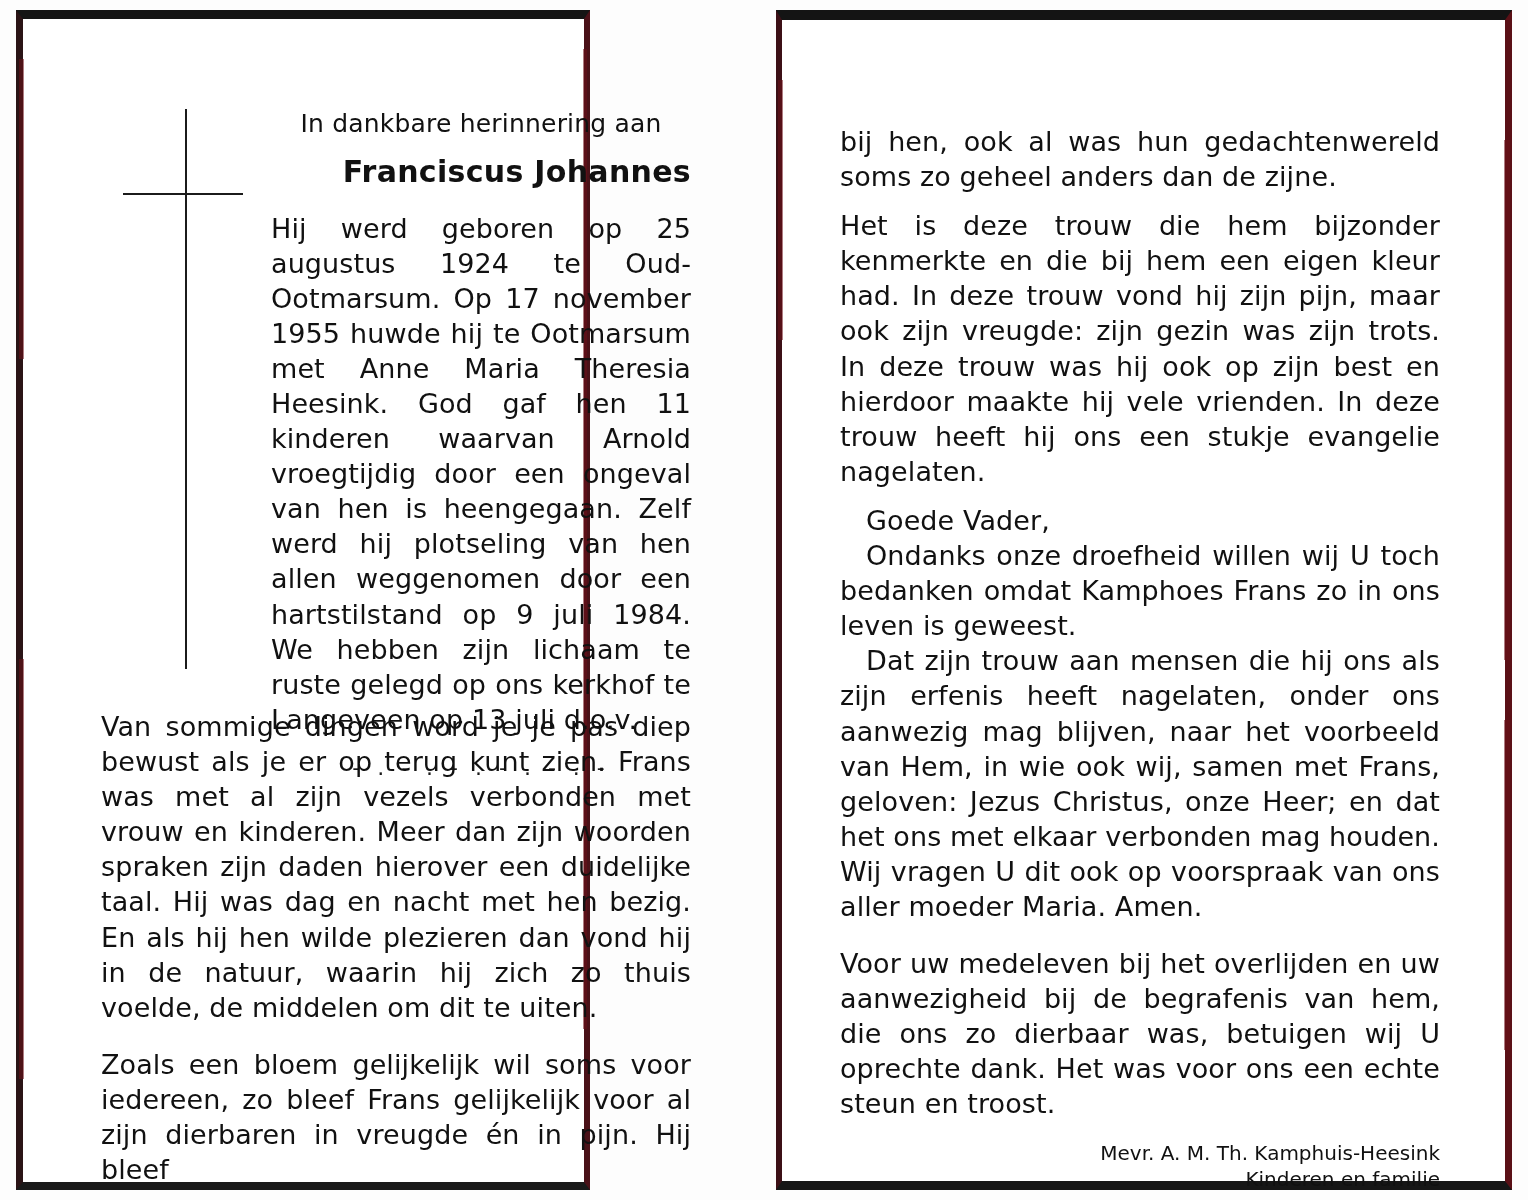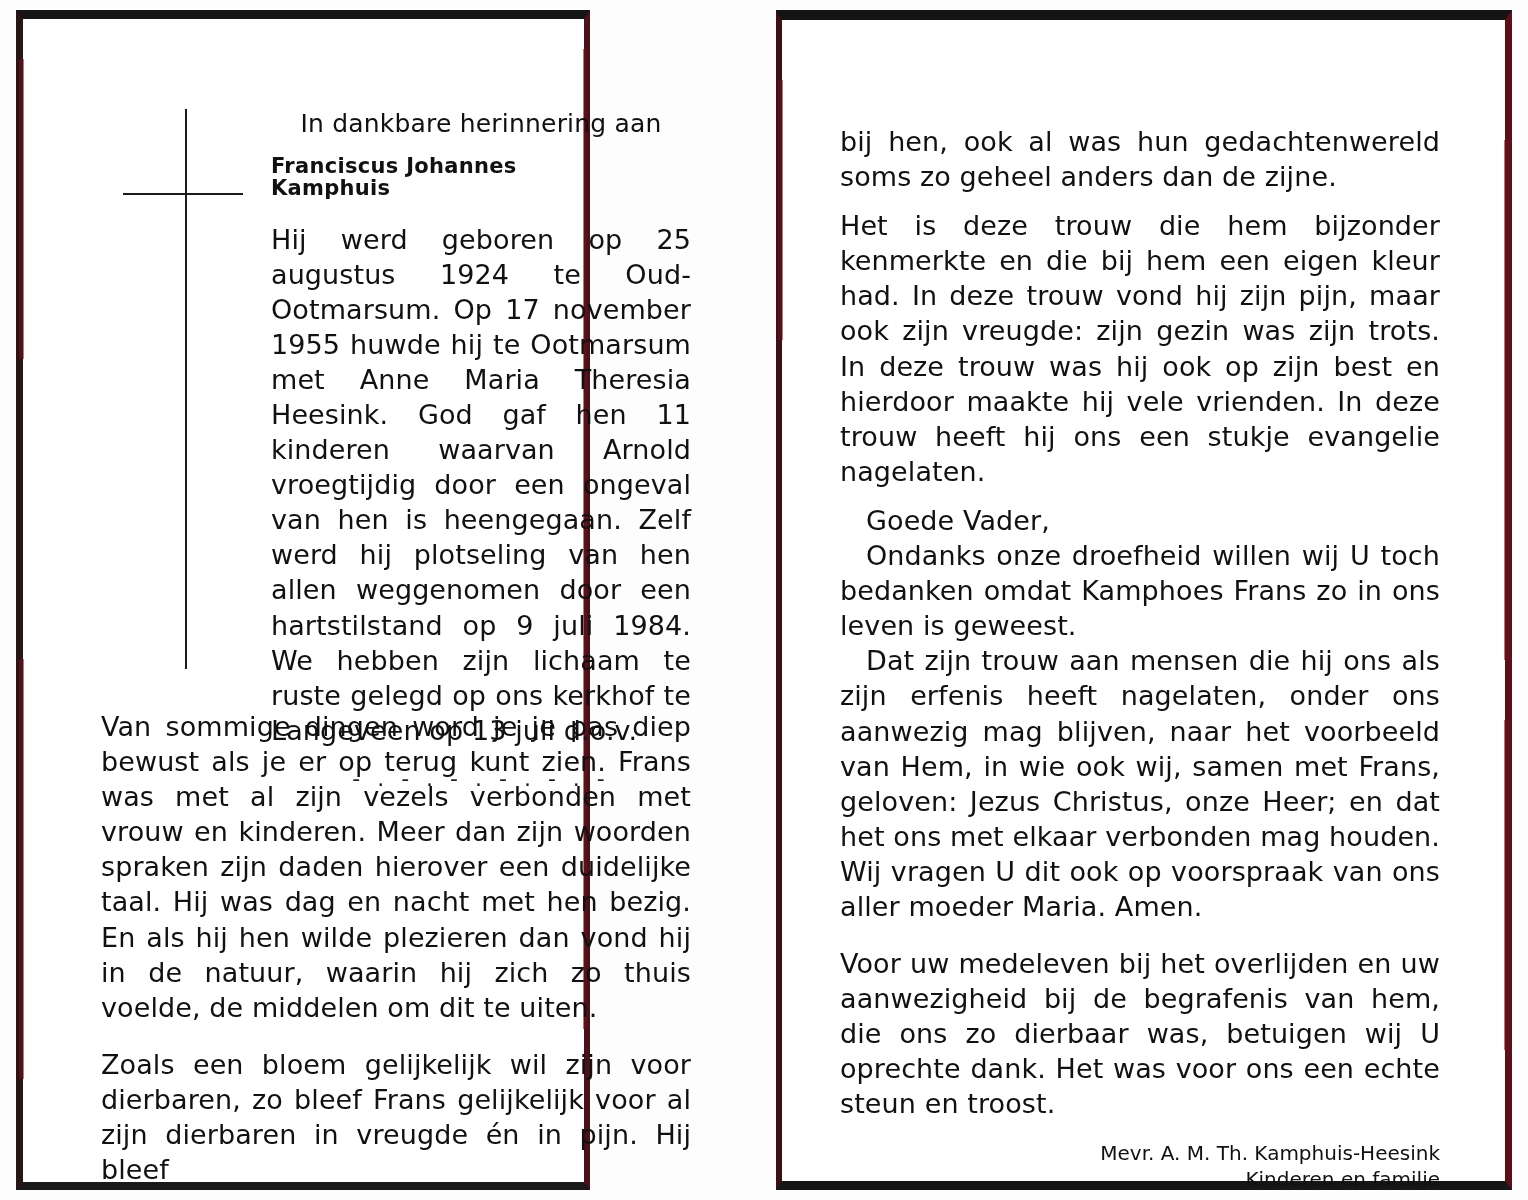--- a/index.html
+++ b/index.html
@@ -77,23 +77,23 @@
   .nojust { text-align: left; }
 
   .heading {
     text-align: center;
     font-size: 25px;
     line-height: 1.2;
     margin: 0 0 14px 0;
     letter-spacing: .2px;
   }
   .name {
-    text-align: left;
+    text-align: right;
     font-weight: bold;
-    font-size: 21px;
+    font-size: 30px;
     line-height: 1.25;
     margin: 0 0 20px 0;
     letter-spacing: .3px;
   }
 
   
   .cross {
     position: absolute;
     left: 100px;
     top: 90px;
@@ -153,28 +153,27 @@
       <div class="edge-smudge" style="right:-3px; top:30px; width:4px; height:980px;"></div>
 
       <div class="cross">
         <div class="vert"></div>
         <div class="horz"></div>
       </div>
 
       <div class="content" style="left:248px; top:90px; width:420px;">
         <div class="heading">In dankbare herinnering aan</div>
         <div class="name">Franciscus Johannes</div>
-        <div class="name" style="margin-top:-24px;">Kamphuis</div>
         <p>Hij werd geboren op 25 augustus 1924 te Oud-Ootmarsum. Op 17 november 1955 huwde hij te Ootmarsum met Anne Maria Theresia Heesink. God gaf hen 11 kinderen waarvan Arnold vroegtijdig door een ongeval van hen is heengegaan. Zelf werd hij plotseling van hen allen weggenomen door een hartstilstand op 9 juli 1984. We hebben zijn lichaam te ruste gelegd op ons kerkhof te Langeveen op 13 juli d.o.v.</p>
         <div class="divider">- . - . - . - . - . -</div>
       </div>
 
       <div class="content" style="left:78px; top:690px; width:590px;">
         <p>Van sommige dingen word je je pas diep bewust als je er op terug kunt zien. Frans was met al zijn vezels verbonden met vrouw en kinderen. Meer dan zijn woorden spraken zijn daden hierover een duidelijke taal. Hij was dag en nacht met hen bezig. En als hij hen wilde plezieren dan vond hij in de natuur, waarin hij zich zo thuis voelde, de middelen om dit te uiten.</p>
-        <p class="last" style="margin-top:22px;">Zoals een bloem gelijkelijk wil zijn voor dierbaren, zo bleef Frans gelijkelijk voor al zijn dierbaren in vreugde én in pijn. Hij bleef</p>
+        <p class="last" style="margin-top:22px;">Zoals een bloem gelijkelijk wil soms voor iedereen, zo bleef Frans gelijkelijk voor al zijn dierbaren in vreugde én in pijn. Hij bleef</p>
       </div>
 
     </div>
   </div>
 
   <div class="card" id="card-right">
     <div class="inner">
 
       <div class="edge-smudge" style="left:-4px; top:60px; width:5px; height:260px;"></div>
       <div class="edge-smudge" style="right:-5px; top:120px; width:6px; height:520px;"></div>

